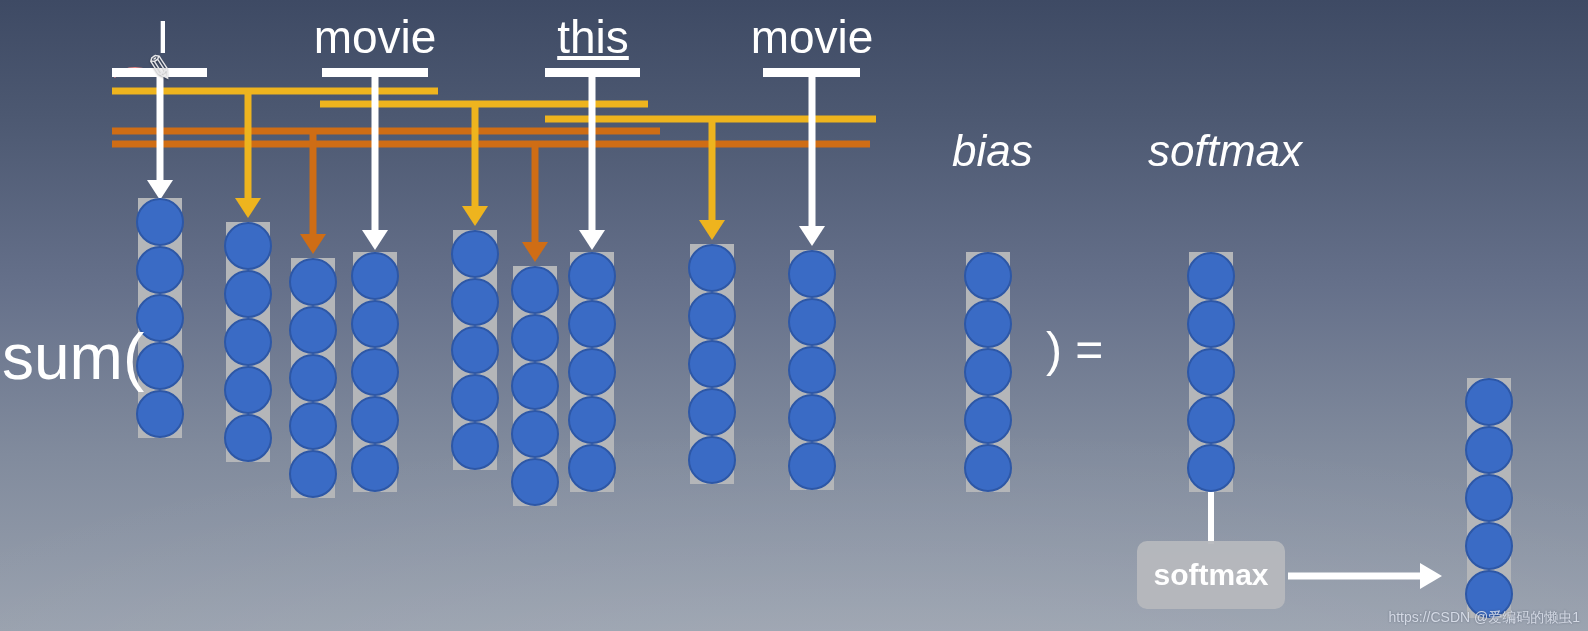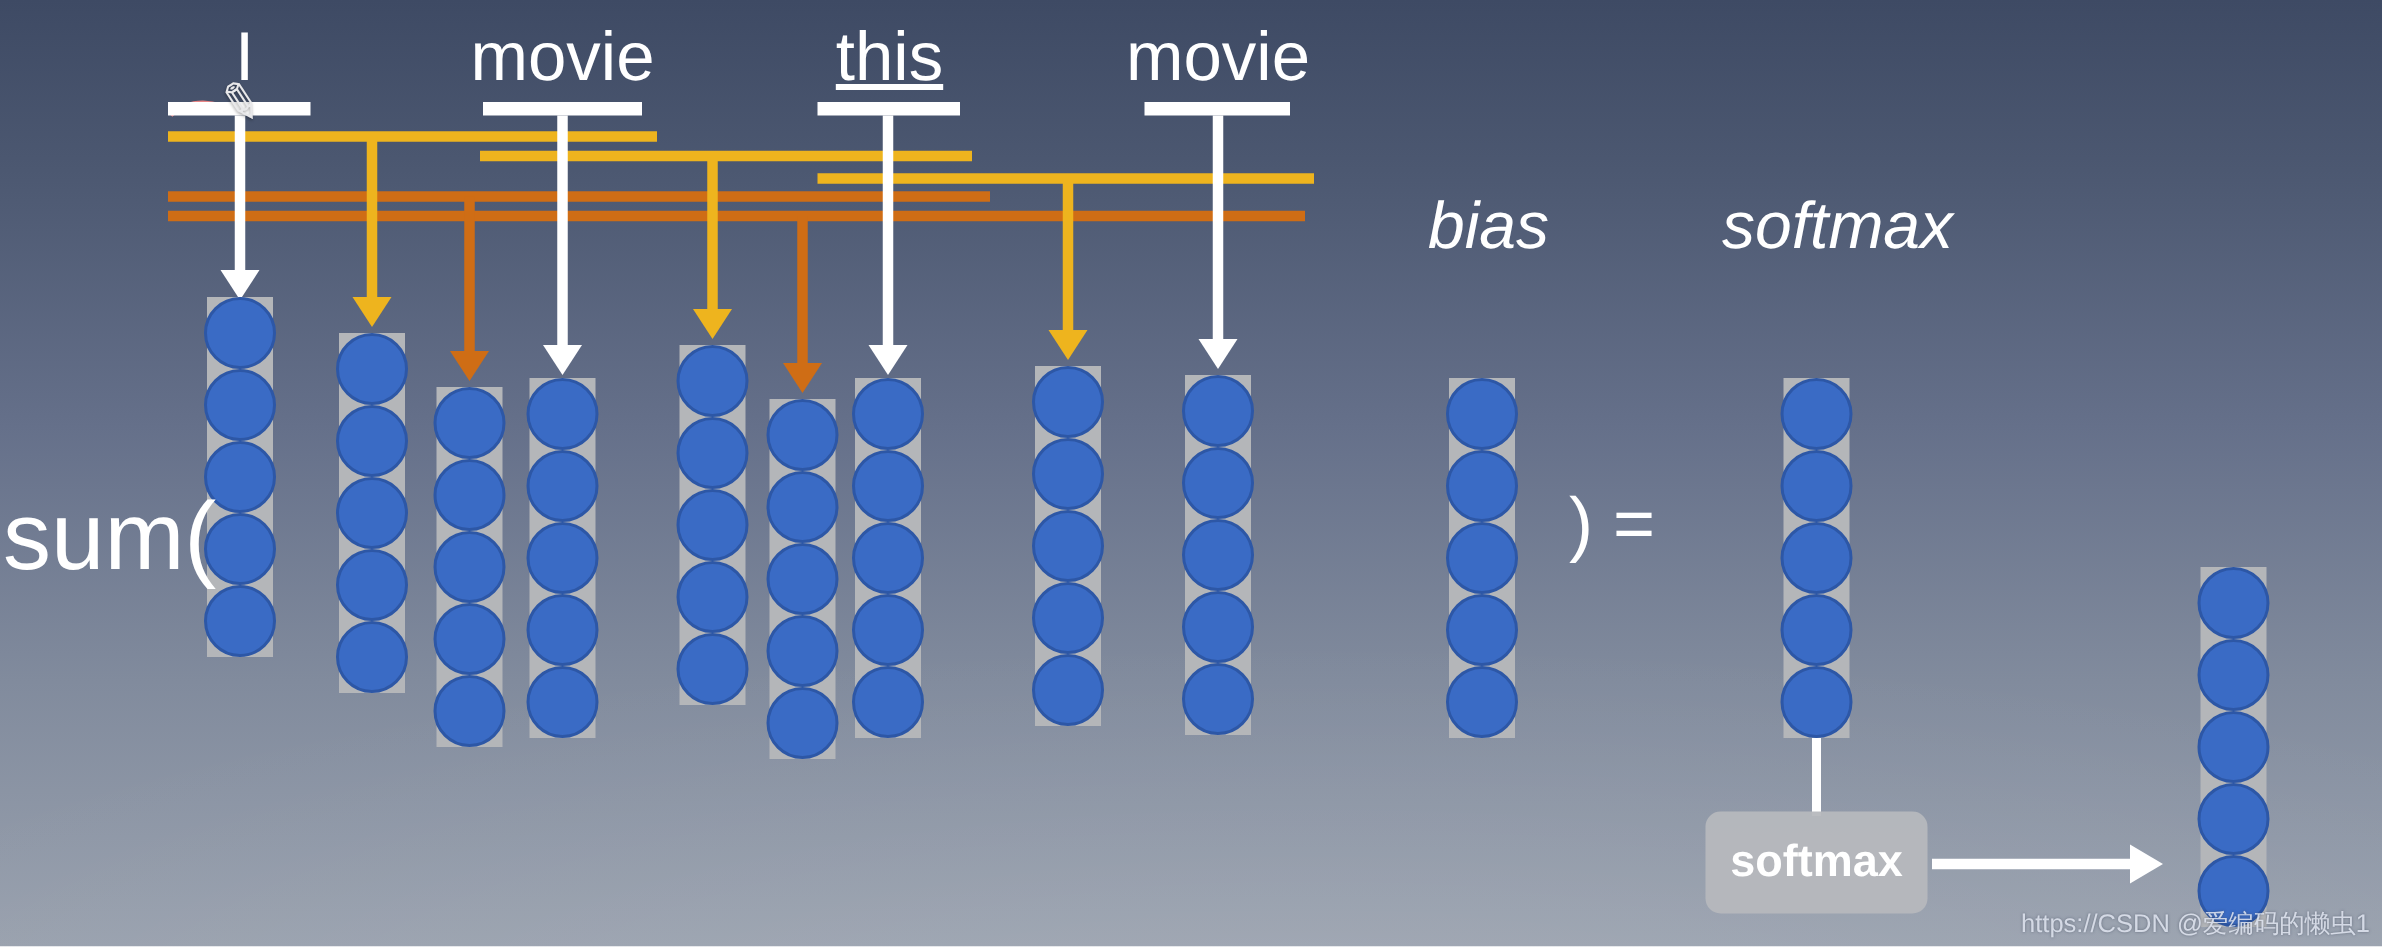--- a/index.html
+++ b/index.html
@@ -43,21 +43,21 @@
   .softmax span { color:#ffffff; font-size:30px; font-weight:bold; }
 
   .pen-icon {
     position:absolute; left:146px; top:48px; font-size:34px;
     color:#e8e8ea; transform:rotate(12deg);
     text-shadow:0 1px 2px rgba(0,0,0,0.35);
   }
 
   .watermark {
     position:absolute; right:8px; bottom:4px;
-    color:rgba(228,233,243,0.85); font-size:17px; white-space:nowrap;
+    color:rgba(228,233,243,0.85); font-size:14px; white-space:nowrap;
     text-shadow:0 0 2px rgba(60,70,90,0.6);
   }
 </style>
 </head>
 <body>
 
 <div class="stage">
 
   <svg class="layer" id="connector-layer">
       <line x1="112" y1="91" x2="438" y2="91" stroke="#eeb41e" stroke-width="7"></line>

